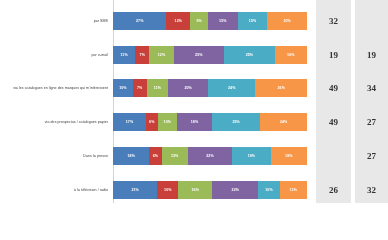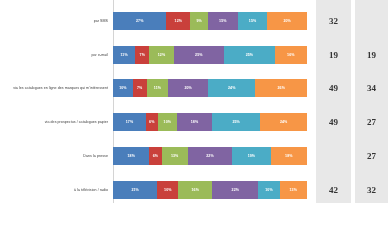--- a/index.html
+++ b/index.html
@@ -161,21 +161,21 @@
           </div>
         </div>
       </div>
   </div>
 
   <div class="num-col col-a">
       <div class="num-cell" style="top: 4px;">32</div>
       <div class="num-cell" style="top: 37.8px;">19</div>
       <div class="num-cell" style="top: 71.6px;">49</div>
       <div class="num-cell" style="top: 105.4px;">49</div>
-      <div class="num-cell" style="top: 173px;">42</div>
+      <div class="num-cell" style="top: 173px;">26</div>
     </div>
   <div class="num-col col-b">
       <div class="num-cell" style="top: 37.8px;">19</div>
       <div class="num-cell" style="top: 71.6px;">34</div>
       <div class="num-cell" style="top: 105.4px;">27</div>
       <div class="num-cell" style="top: 139.2px;">27</div>
       <div class="num-cell" style="top: 173px;">32</div>
     </div>
 
 </div>

